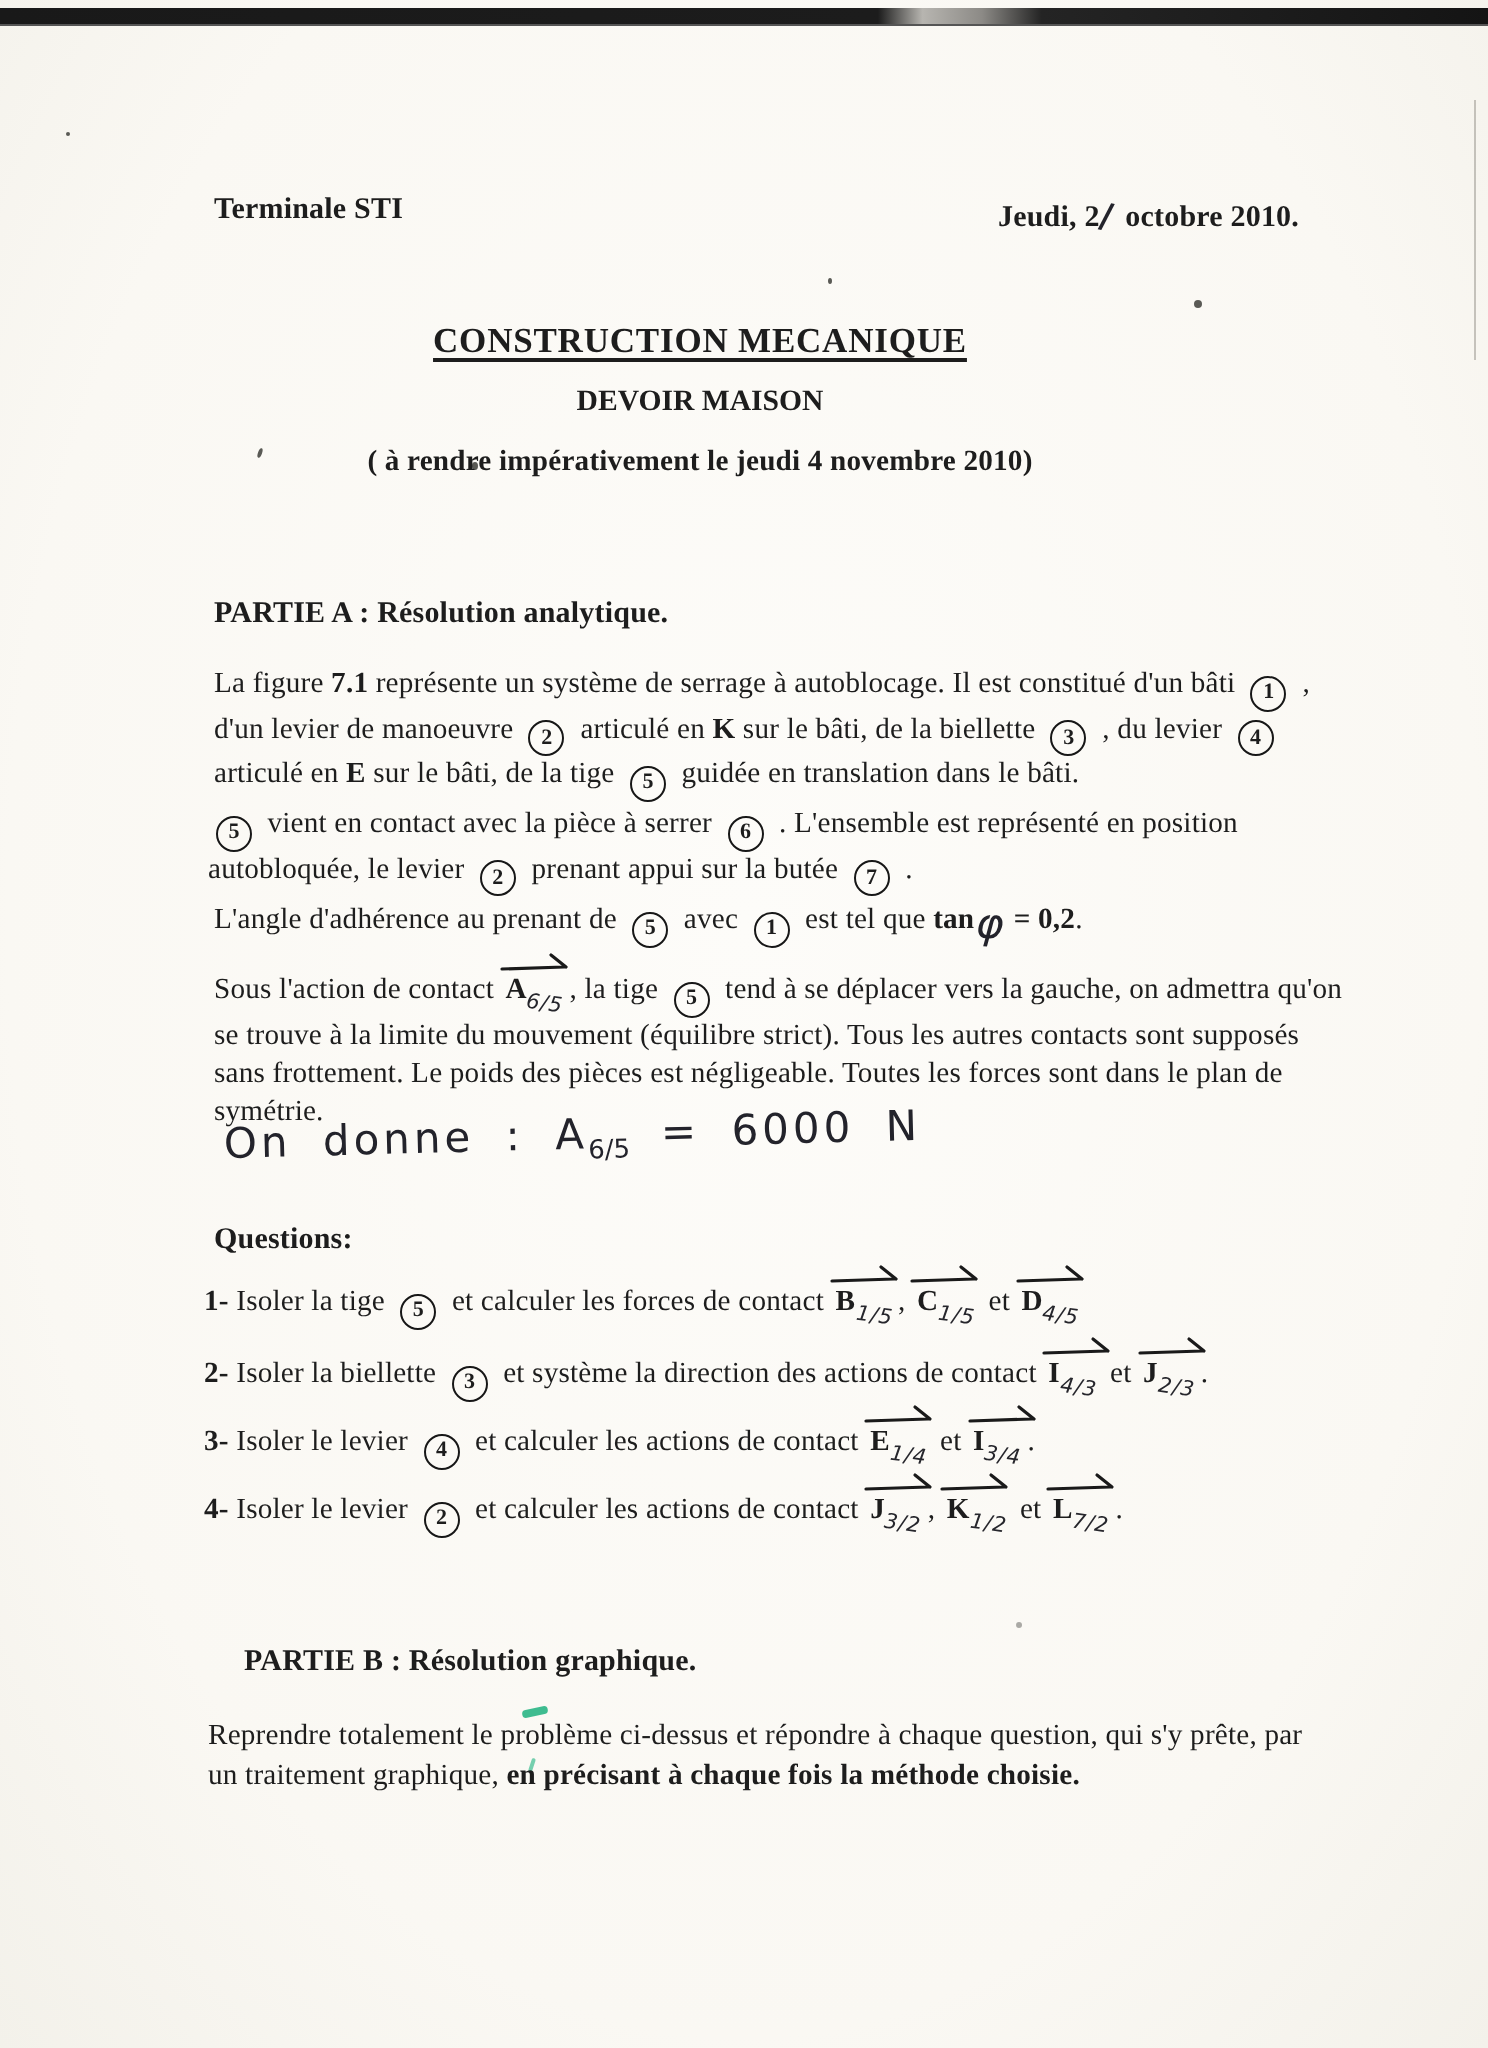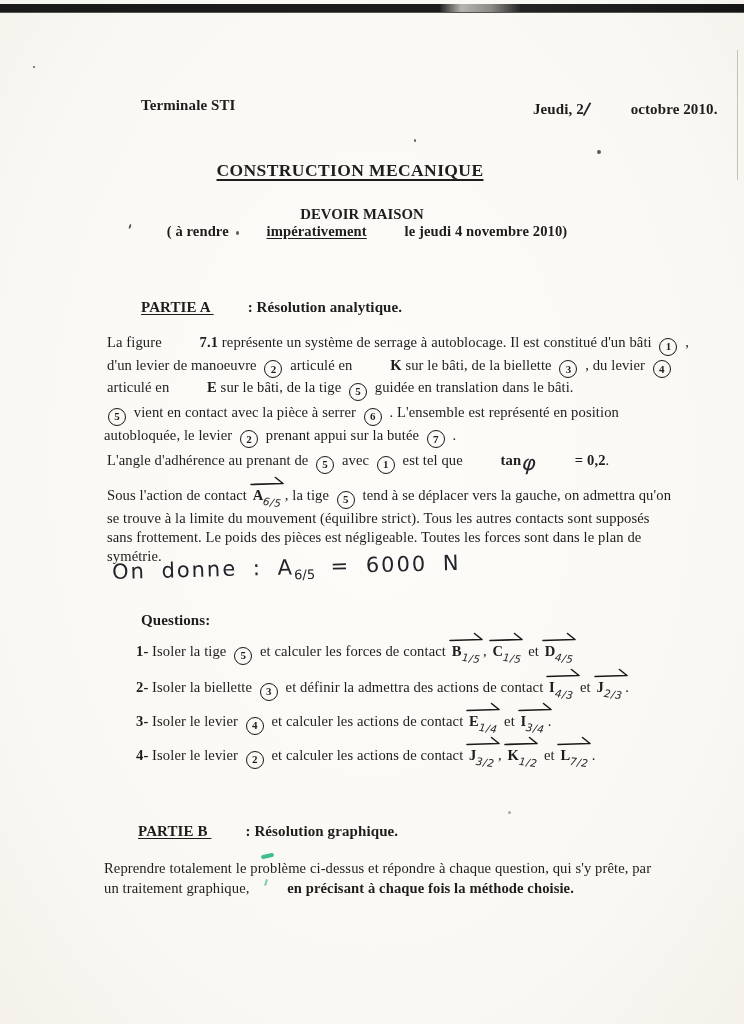--- a/index.html
+++ b/index.html
@@ -17,22 +17,22 @@
     border-bottom:1px solid #555;}
   .edge-line-right{position:absolute;right:6px;top:50px;height:130px;width:1px;background:#9a988f;opacity:.55;}
   .speck{position:absolute;background:#5a5a55;border-radius:50%;}
   .green-mark{position:absolute;left:261px;top:854px;width:13px;height:4px;
     background:#1db27e;border-radius:2px;transform:rotate(-12deg);opacity:.85;}
   .green-mark2{position:absolute;left:265px;top:879px;width:2px;height:7px;
     background:#1db27e;border-radius:2px;transform:rotate(18deg);opacity:.6;}
 
   .abs{position:absolute;}
   .txt{font-size:14.6px;line-height:19px;letter-spacing:.1px;}
-  .b{font-weight:700;margin-left:34px;}
-  .u{text-decoration:underline;text-underline-offset:2px;}
+  .b{font-weight:700;}
+  .u{text-underline-offset:2px;}
   .centered{left:0;width:700px;text-align:center;}
 
   .doc-title{font-size:17.5px;font-weight:700;letter-spacing:.4px;
     text-decoration:underline;text-decoration-thickness:1.6px;text-underline-offset:3px;}
   .hw-title{font-size:14.8px;font-weight:700;}
   .heading{font-size:15px;}
 
   
   .circ{display:inline-flex;align-items:center;justify-content:center;
     width:16px;height:16px;border:1.5px solid #171717;border-radius:50%;
@@ -73,21 +73,21 @@
   <div class="speck" style="left:508px;top:811px;width:3px;height:3px;opacity:.5;"></div>
   <div class="green-mark"></div>
   <div class="green-mark2"></div>
 
   <div class="abs txt b heading" style="left:107px;top:96px;">Terminale STI</div>
   <div class="abs txt heading" style="left:499px;top:99px;"><span class="b ">Jeudi, 2</span><span class="hw daymark">/</span><span class="b "> octobre 2010.</span></div>
 
   <div class="abs centered" style="top:160px;">
     <span class="doc-title">CONSTRUCTION MECANIQUE</span>
   </div>
-  <div class="abs centered" style="top:205px;padding-left:12px;">
+  <div class="abs centered" style="top:192px;">
     <span class="hw-title">DEVOIR MAISON</span>
   </div>
   <div class="abs centered txt" style="top:222px;"><span class="b ">( à rendre </span><span class="b u">impérativement</span><span class="b "> le jeudi 4 novembre 2010)</span></div>
 
   <div class="abs txt heading" style="left:107px;top:298px;"><span class="b u">PARTIE A </span><span class="b ">: Résolution analytique.</span></div>
 
   <div class="abs txt" style="left:107px;top:333px;width:640px;"><span>La figure </span><span class="b ">7.1</span><span> représente un système de serrage à autoblocage. Il est constitué d'un bâti </span><span class="circ">1</span><span> ,</span><br><span>d'un levier de manoeuvre </span><span class="circ">2</span><span> articulé en </span><span class="b ">K</span><span> sur le bâti, de la biellette </span><span class="circ">3</span><span> , du levier </span><span class="circ">4</span><br><span>articulé en </span><span class="b ">E</span><span> sur le bâti, de la tige </span><span class="circ">5</span><span> guidée en translation dans le bâti.</span></div>
   <div class="abs txt" style="left:104px;top:403px;width:640px;"><span class="circ">5</span><span> vient en contact avec la pièce à serrer </span><span class="circ">6</span><span> . L'ensemble est représenté en position</span><br><span>autobloquée, le levier </span><span class="circ">2</span><span> prenant appui sur la butée </span><span class="circ">7</span><span> .</span></div>
   <div class="abs txt" style="left:107px;top:451px;width:640px;"><span>L'angle d'adhérence au prenant de </span><span class="circ">5</span><span> avec </span><span class="circ">1</span><span> est tel que </span><span class="b ">tan</span><span class="hw phi">φ</span><span class="b "> = 0,2</span><span>.</span></div>
   <div class="abs txt" style="left:107px;top:486px;width:640px;"><span>Sous l'action de contact </span><span class="vec"><svg class="varrow" viewBox="0 0 36 10" aria-hidden="true">
@@ -97,34 +97,34 @@
   <div class="abs hw note" style="left:112px;top:560px;"><span class="hw">On donne :  A</span><span class="hw hwsub">6/5</span><span class="hw"> = 6000 N</span></div>
 
   <div class="abs txt b heading" style="left:107px;top:611px;text-align:right;">Questions:</div>
   <div class="abs txt q" style="left:102px;top:642px;width:640px;"><span class="b ">1- </span><span>Isoler la tige </span><span class="circ">5</span><span> et calculer les forces de contact </span><span class="vec"><svg class="varrow" viewBox="0 0 36 10" aria-hidden="true">
           <path d="M1 8.5 L32 7.5 M25.5 1.5 L33 7.5" fill="none" stroke="#1a1a1a" stroke-width="1.6" stroke-linecap="round"></path>
         </svg><span class="vletter">B</span><span class="vsub">1/5</span></span><span>, </span><span class="vec"><svg class="varrow" viewBox="0 0 36 10" aria-hidden="true">
           <path d="M1 8.5 L32 7.5 M25.5 1.5 L33 7.5" fill="none" stroke="#1a1a1a" stroke-width="1.6" stroke-linecap="round"></path>
         </svg><span class="vletter">C</span><span class="vsub">1/5</span></span><span> et </span><span class="vec"><svg class="varrow" viewBox="0 0 36 10" aria-hidden="true">
           <path d="M1 8.5 L32 7.5 M25.5 1.5 L33 7.5" fill="none" stroke="#1a1a1a" stroke-width="1.6" stroke-linecap="round"></path>
         </svg><span class="vletter">D</span><span class="vsub">4/5</span></span></div>
-  <div class="abs txt q" style="left:102px;top:678px;width:640px;"><span class="b ">2- </span><span>Isoler la biellette </span><span class="circ">3</span><span> et définir la admettra des actions de contact </span><span class="vec"><svg class="varrow" viewBox="0 0 36 10" aria-hidden="true">
+  <div class="abs txt q" style="left:102px;top:678px;width:640px;"><span class="b ">2- </span><span>Isoler la biellette </span><span class="circ">3</span><span> et système la direction des actions de contact </span><span class="vec"><svg class="varrow" viewBox="0 0 36 10" aria-hidden="true">
           <path d="M1 8.5 L32 7.5 M25.5 1.5 L33 7.5" fill="none" stroke="#1a1a1a" stroke-width="1.6" stroke-linecap="round"></path>
         </svg><span class="vletter">I</span><span class="vsub">4/3</span></span><span> et </span><span class="vec"><svg class="varrow" viewBox="0 0 36 10" aria-hidden="true">
           <path d="M1 8.5 L32 7.5 M25.5 1.5 L33 7.5" fill="none" stroke="#1a1a1a" stroke-width="1.6" stroke-linecap="round"></path>
         </svg><span class="vletter">J</span><span class="vsub">2/3</span></span><span>.</span></div>
   <div class="abs txt q" style="left:102px;top:712px;width:640px;"><span class="b ">3- </span><span>Isoler le levier </span><span class="circ">4</span><span> et calculer les actions de contact </span><span class="vec"><svg class="varrow" viewBox="0 0 36 10" aria-hidden="true">
           <path d="M1 8.5 L32 7.5 M25.5 1.5 L33 7.5" fill="none" stroke="#1a1a1a" stroke-width="1.6" stroke-linecap="round"></path>
         </svg><span class="vletter">E</span><span class="vsub">1/4</span></span><span> et </span><span class="vec"><svg class="varrow" viewBox="0 0 36 10" aria-hidden="true">
           <path d="M1 8.5 L32 7.5 M25.5 1.5 L33 7.5" fill="none" stroke="#1a1a1a" stroke-width="1.6" stroke-linecap="round"></path>
         </svg><span class="vletter">I</span><span class="vsub">3/4</span></span><span>.</span></div>
   <div class="abs txt q" style="left:102px;top:746px;width:640px;"><span class="b ">4- </span><span>Isoler le levier </span><span class="circ">2</span><span> et calculer les actions de contact </span><span class="vec"><svg class="varrow" viewBox="0 0 36 10" aria-hidden="true">
           <path d="M1 8.5 L32 7.5 M25.5 1.5 L33 7.5" fill="none" stroke="#1a1a1a" stroke-width="1.6" stroke-linecap="round"></path>
         </svg><span class="vletter">J</span><span class="vsub">3/2</span></span><span>, </span><span class="vec"><svg class="varrow" viewBox="0 0 36 10" aria-hidden="true">
           <path d="M1 8.5 L32 7.5 M25.5 1.5 L33 7.5" fill="none" stroke="#1a1a1a" stroke-width="1.6" stroke-linecap="round"></path>
         </svg><span class="vletter">K</span><span class="vsub">1/2</span></span><span> et </span><span class="vec"><svg class="varrow" viewBox="0 0 36 10" aria-hidden="true">
           <path d="M1 8.5 L32 7.5 M25.5 1.5 L33 7.5" fill="none" stroke="#1a1a1a" stroke-width="1.6" stroke-linecap="round"></path>
         </svg><span class="vletter">L</span><span class="vsub">7/2</span></span><span>.</span></div>
 
-  <div class="abs txt heading" style="left:104px;top:822px;"><span class="b u">PARTIE B </span><span class="b ">: Résolution graphique.</span></div>
+  <div class="abs txt heading" style="left:122px;top:822px;"><span class="b u">PARTIE B </span><span class="b ">: Résolution graphique.</span></div>
   <div class="abs txt" style="left:104px;top:858px;width:640px;line-height:20px;"><span>Reprendre totalement le problème ci-dessus et répondre à chaque question, qui s'y prête, par</span><br><span>un traitement graphique, </span><span class="b ">en précisant à chaque fois la méthode choisie.</span></div>
 
 </div>
 
 </body></html>

